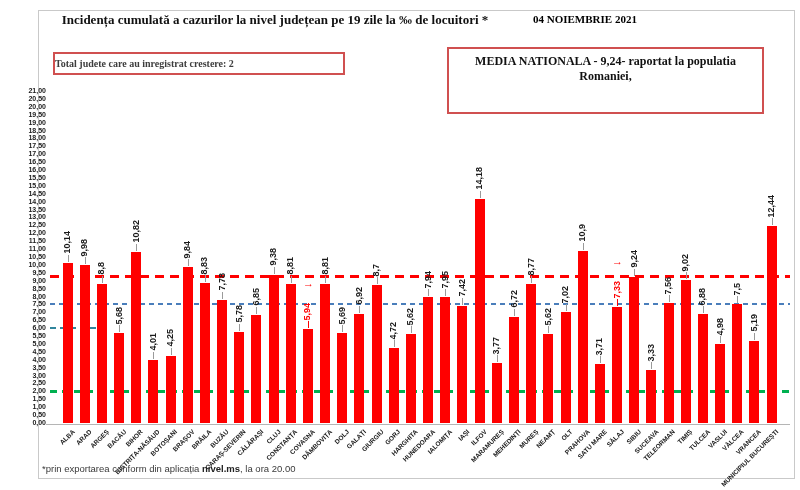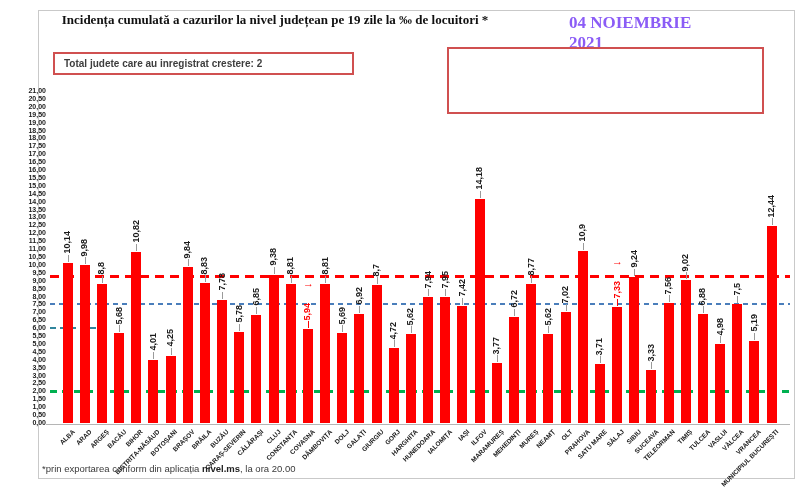--- a/index.html
+++ b/index.html
@@ -10,26 +10,26 @@
   #frame{
     position:absolute;left:38px;top:10px;width:755px;height:467px;
     border:1px solid #c9c9c9;background:#ffffff;
   }
   .title{
     position:absolute;left:60px;top:12px;width:430px;text-align:center;
     font-family:"Liberation Serif",serif;font-weight:bold;font-size:13px;color:#111;
   }
   .date{
     position:absolute;left:533px;top:13px;width:130px;
-    font-family:"Liberation Serif",serif;font-weight:bold;font-size:17px;color:#8b5cf6;margin-left:36px;
+    font-family:"Liberation Serif",serif;font-weight:bold;font-size:11px;color:#000000;
   }
   .increase-box{
     position:absolute;left:53px;top:52px;width:288px;height:19px;
     border:2px solid #d05050;background:#fff;
-    font-size:10px;font-weight:bold;color:#3d3d3d;line-height:19px;padding-left:9px;
+    font-size:10px;font-weight:bold;color:#3d3d3d;line-height:19px;font-family:Liberation Serif, serif;
   }
   .media-box{
     position:absolute;left:447px;top:47px;width:313px;height:58px;
     border:2px solid #d05050;background:#fff;text-align:center;
     font-family:"Liberation Serif",serif;font-weight:bold;font-size:12px;color:#111;
     padding-top:5px;line-height:15px;
   }
   .footer{
     position:absolute;left:42px;top:463px;font-size:9.5px;color:#3a3a3a;
   }
@@ -61,20 +61,21 @@
 <div id="frame"></div>
 
 <div class="title">Incidența cumulată a cazurilor la nivel județean pe 19 zile la ‰ de locuitori *</div>
 <div class="date">04 NOIEMBRIE 2021</div>
 
 <div class="increase-box">
   <span>Total judete care au inregistrat crestere: 2</span>
 </div>
 
 <div class="media-box">
+  <div>MEDIA NATIONALA - 9,24-  raportat la populatia Romaniei,</div>
 </div>
 
 <div id="chart-root">
     <div class="y-tick" style="right: 754px; top: 87px;">21,00</div>
     <div class="y-tick" style="right: 754px; top: 94.9048px;">20,50</div>
     <div class="y-tick" style="right: 754px; top: 102.81px;">20,00</div>
     <div class="y-tick" style="right: 754px; top: 110.714px;">19,50</div>
     <div class="y-tick" style="right: 754px; top: 118.619px;">19,00</div>
     <div class="y-tick" style="right: 754px; top: 126.524px;">18,50</div>
     <div class="y-tick" style="right: 754px; top: 134.429px;">18,00</div>

